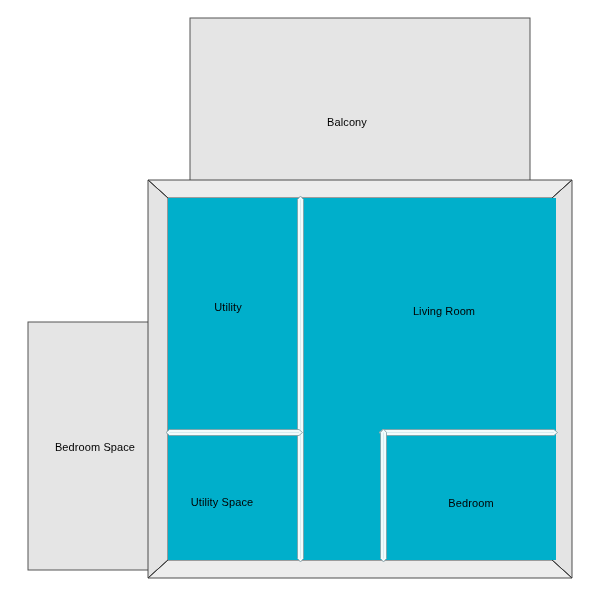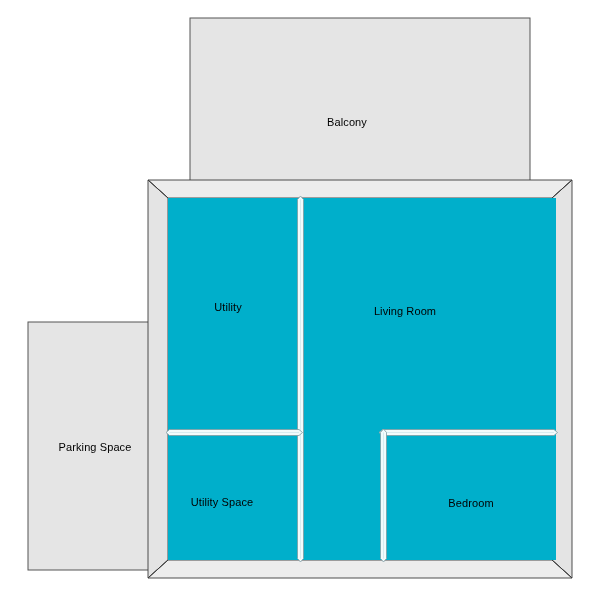--- a/index.html
+++ b/index.html
@@ -86,19 +86,19 @@
     <g>
       <line x1="148" y1="180" x2="168" y2="198" stroke="#3a3a3a" stroke-width="0.9"></line>
       <line x1="572" y1="180" x2="552" y2="198" stroke="#3a3a3a" stroke-width="0.9"></line>
       <line x1="148" y1="578" x2="168" y2="560" stroke="#3a3a3a" stroke-width="0.9"></line>
       <line x1="572" y1="578" x2="552" y2="560" stroke="#3a3a3a" stroke-width="0.9"></line>
     </g>
 
   </svg>
 
   <div class="room-label" style="left:228px; top:307px;">Utility</div>
-  <div class="room-label" style="left:405px; top:311px;text-align:center;">Living Room</div>
+  <div class="room-label" style="left:444px; top:311px;text-align:center;">Living Room</div>
   <div class="room-label" style="left:222px; top:502px;">Utility Space</div>
   <div class="room-label" style="left:471px; top:503px;">Bedroom</div>
   <div class="room-label" style="left:347px; top:122px;">Balcony</div>
-  <div class="room-label" style="left:95px; top:447px;">Parking Space</div>
+  <div class="room-label" style="left:95px; top:447px;">Bedroom Space</div>
 
 </div>
 
 </body></html>

